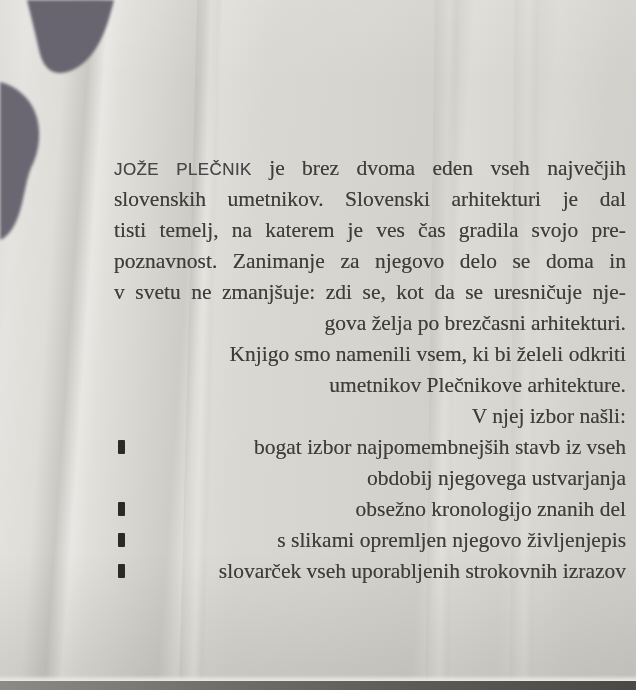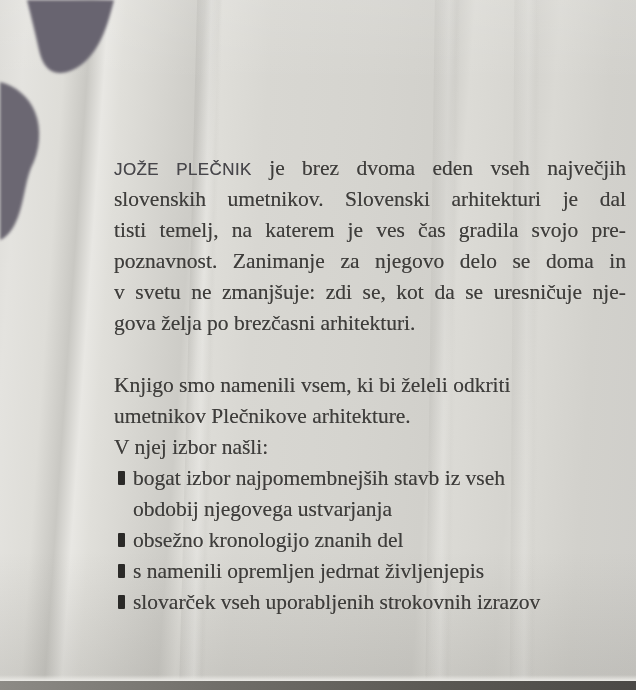--- a/index.html
+++ b/index.html
@@ -49,29 +49,29 @@
     background: linear-gradient(to right, #8d8b86, #706e69 35%, #5a5853 70%, #4b4946 100%);
   }
 
   
   .blurb {
     position: absolute; left: 114px; top: 153px; width: 512px;
     color: #3e3d3b;
     font-size: 21.5px;
     text-shadow: 0 0 0.6px rgba(62,61,59,0.55);
   }
-  .line { height: 31px; line-height: 31px; white-space: pre-wrap; }
+  .line { height: 31px; line-height: 31px; white-space: pre-wrap; text-align: right; }
   .jline { text-align: justify; text-align-last: justify; }
   .head-inline {
     font-family: "Liberation Sans", sans-serif;
     font-size: 17px;
     letter-spacing: 0.4px;
     color: #47464b;
   }
-  .para-2 { margin-top: 31px; }
+  .para-2 { }
   .feature-list { }
   .feature-item { position: relative; padding-left: 19px; }
   .bullet {
     position: absolute; left: 4px; top: 8px;
     width: 7px; height: 14px;
     background: #2b2a28;
     border-radius: 1px;
   }
 </style>
 </head>
@@ -113,21 +113,21 @@
         <div class="line">obdobij njegovega ustvarjanja</div>
       </div>
 
       <div class="feature-item">
         <span class="bullet"></span>
         <div class="line">obsežno kronologijo znanih del</div>
       </div>
 
       <div class="feature-item">
         <span class="bullet"></span>
-        <div class="line">s namenili opremljen jedrnat življenjepis</div>
+        <div class="line">s slikami opremljen njegovo življenjepis</div>
       </div>
 
       <div class="feature-item">
         <span class="bullet"></span>
         <div class="line">slovarček vseh uporabljenih strokovnih izrazov</div>
       </div>
 
     </div>
   </div>
 

